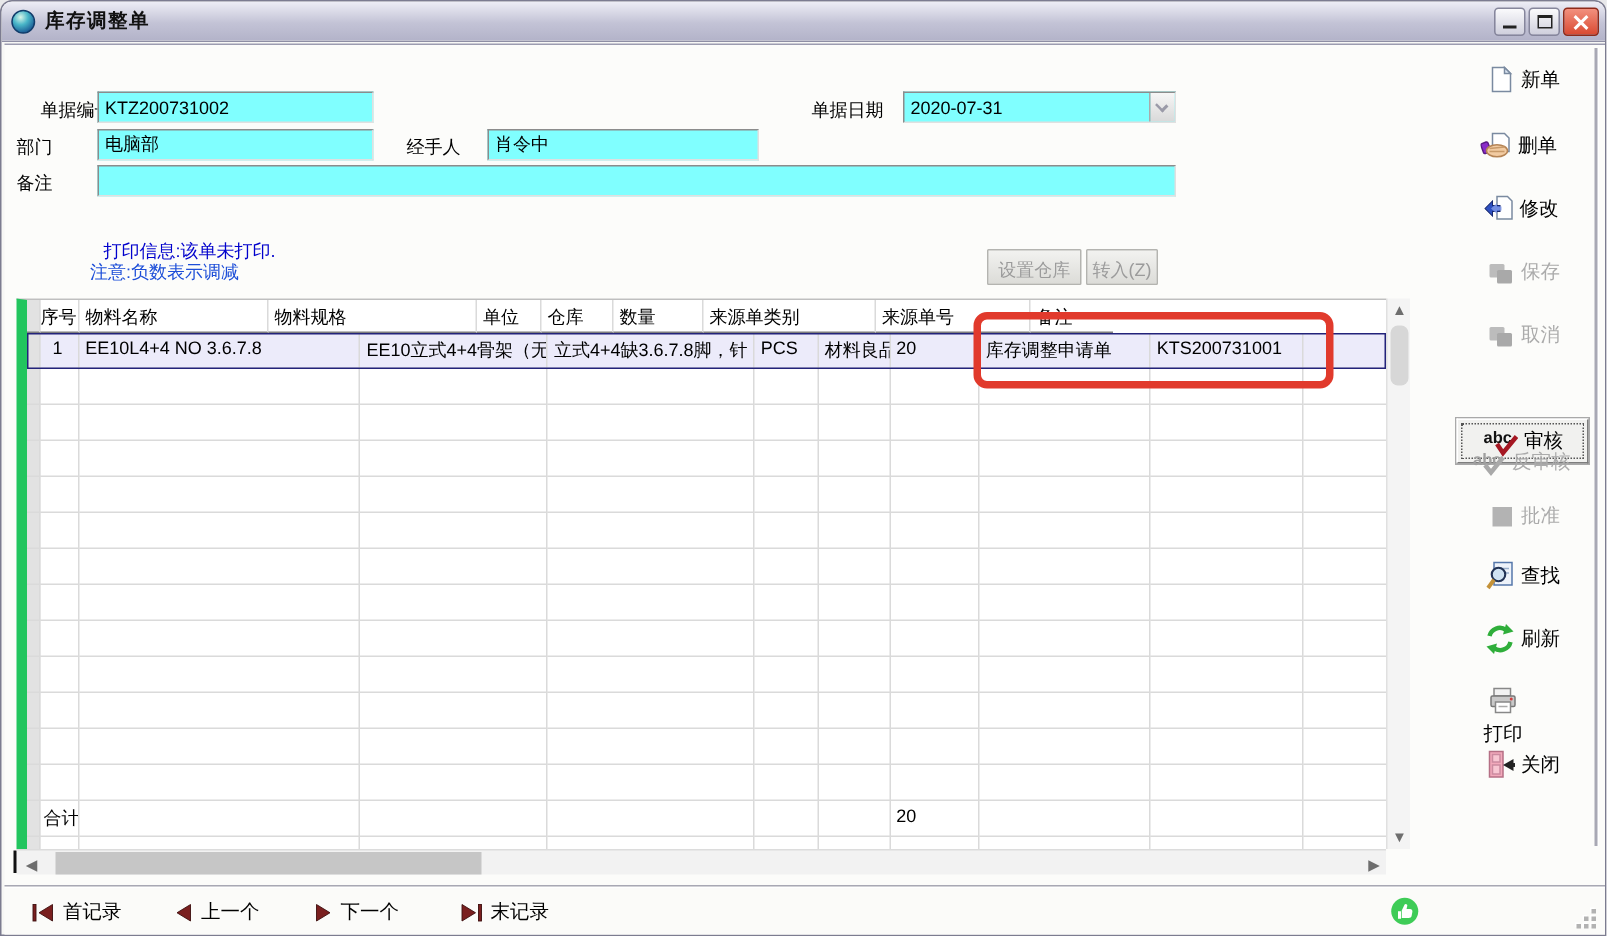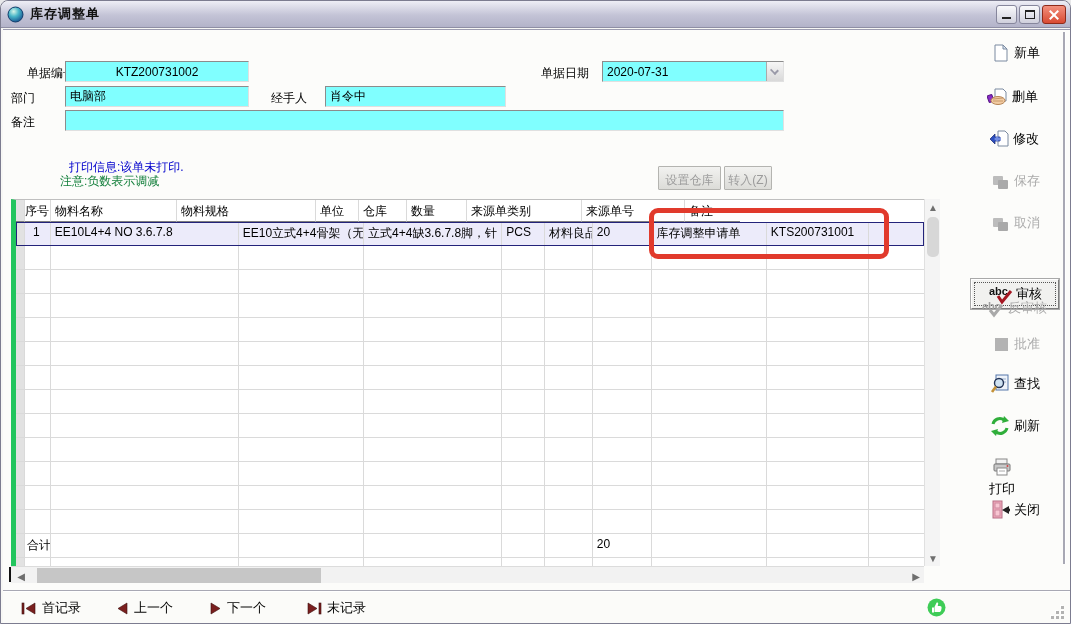--- a/index.html
+++ b/index.html
@@ -24,28 +24,28 @@
   .client { position:absolute; left:2px; top:28px; width:1067px; height:594px; background:#fcfcfa;
     border-top:1px solid #9c9cb0; }
 
   .flabel { position:absolute; font-size:12px; color:#000; white-space:nowrap; }
   .cyan-input { position:absolute; background:#80ffff; border:1px solid #8c8c8c; border-right-color:#e0e0e0; border-bottom-color:#e0e0e0;
     font-size:12px; font-family:"Liberation Sans",sans-serif; color:#000; padding:2px 4px; height:21px; }
   .combo-btn { position:absolute; width:17px; height:19px; background:linear-gradient(#f6f6f6,#d9d9d9); border-left:1px solid #aaa; }
   .chev { position:absolute; left:4px; top:5px; width:7px; height:7px; border-right:2px solid #9a9aa8; border-bottom:2px solid #9a9aa8; transform:rotate(45deg) scale(1,.8); }
 
   .notice-blue { position:absolute; font-size:12px; color:#0000cc; }
-  .notice-red  { position:absolute; font-size:12px; color:#15803d; }
+  .notice-red  { position:absolute; font-size:12px; color:#1d4ed8; }
 
   .gbtn { position:absolute; height:24px; background:linear-gradient(#f2f2f0,#dcdcd8); border:1px solid #b4b4b0;
     font-size:12px; color:#9b9b9b; text-align:center; padding-top:4px; border-radius:1px; }
 
   
   .grid { position:absolute; left:8px; top:197px; width:913px; height:367px; background:#fff; overflow:hidden;
-    border-top:1px solid #bfbfbf; border-left:5px solid #22c55e; }
+    border-top:1px solid #bfbfbf; border-left:7px solid #22c55e; }
   .tr { display:flex; height:24px; }
   .tr.hdr { height:22px; }
   .td { border-right:1px solid #dadada; border-bottom:1px solid #dadada; font-size:12px; color:#000;
     padding:3px 2px 0 4px; overflow:hidden; white-space:nowrap; }
   .hdr .td { border-bottom:1px solid #7d7d7d; overflow:visible; }
   .c0{width:9px; background:#e2e2e2; padding:0;} .c1{width:26px; text-align:center; padding-left:0;}
   .c2{width:189px;} .c3{width:126px;} .c4{width:139px;} .c5{width:43px;} .c6{width:48px;}
   .c7{width:60px;} .c8{width:115px;} .c9{width:103px;} .c10{width:55px; border-right:none;}
   .tr.sel { background:#ecebfa; outline:1px solid #23237a; outline-offset:-1px; }
   .tr.totrow .c1 { text-align:left; padding-left:2px; }
@@ -104,21 +104,21 @@
       <div class="wbtn close">
           <span class="glyph-x1"></span>
           <span class="glyph-x2"></span>
         </div>
     </div>
   </div>
 
   <div class="client">
 
     <span class="flabel" style="left:24px; top:35px;">单据编号</span>
-    <input class="cyan-input" style="left: 62px; top: 31px; width: 184px; text-align: center;" readonly="" value="KTZ200731002">
+    <input class="cyan-input" style="left: 62px; top: 31px; width: 184px;" readonly="" value="KTZ200731002">
     <span class="flabel" style="left:538px; top:35px;">单据日期</span>
     <input class="cyan-input" style="left: 599px; top: 31px; width: 182px; padding-right: 20px;" readonly="" value="2020-07-31">
     <span class="combo-btn" style="left:763px; top:32px;">
         <span class="chev"></span>
       </span>
 
     <span class="flabel" style="left:8px; top:60px;">部门</span>
     <input class="cyan-input" style="left: 62px; top: 56px; width: 184px;" readonly="" value="电脑部">
     <span class="flabel" style="left:268px; top:60px;">经手人</span>
     <input class="cyan-input" style="left: 322px; top: 56px; width: 181px;" readonly="" value="肖令中">

